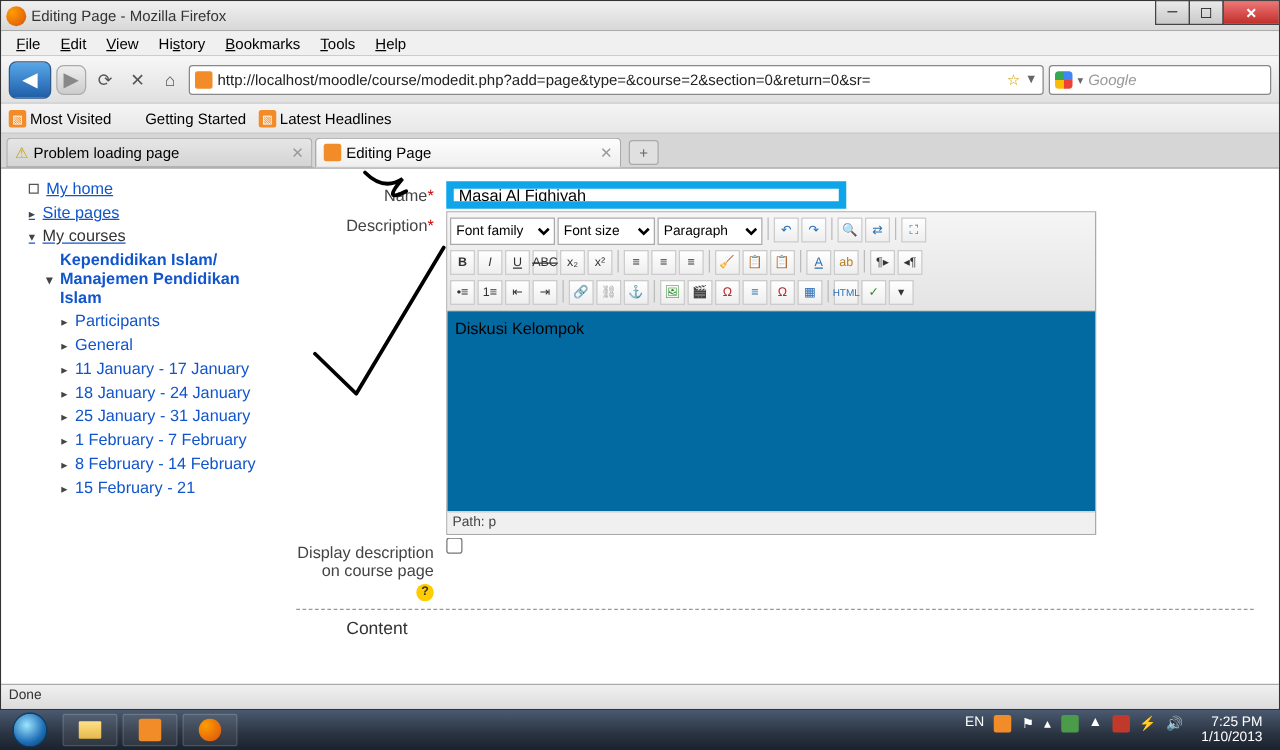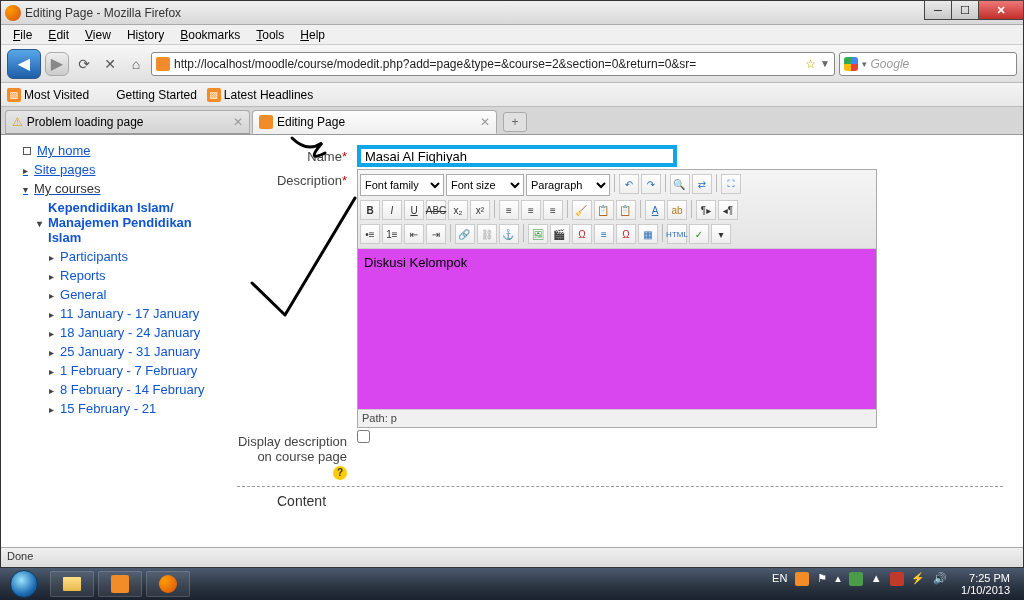--- a/index.html
+++ b/index.html
@@ -42,28 +42,28 @@
 .sidebar .row.open .tri::before { content:"▾"; }
 .sidebar .sq { width:8px; height:8px; border:1px solid #555; display:inline-block; margin-right:2px; }
 .sidebar .sub1 { padding-left:14px;text-decoration:underline; }
 .sidebar .sub2 { padding-left:28px; }
 .sidebar .sub3 { padding-left:40px; }
 .sidebar .course { color:#1155cc; font-weight:bold; }
 .mainform { flex:1; padding:8px 20px; overflow:auto; position:relative; }
 .fieldrow { display:flex; margin:2px 0; }
 .flabel { width:120px; text-align:right; padding-right:10px; font-size:13px; color:#444; padding-top:4px; }
 .flabel .req { color:#c00; }
-.textin { width:320px; height:22px; border:4px solid #0ea5e9; padding:2px 4px; font-size:13px; }
+.textin { width:320px; height:22px; border:6px solid #0ea5e9; padding:2px 4px; font-size:13px; }
 .editor { width:520px; border:1px solid #aaa; }
 .etoolbar { background:linear-gradient(to bottom,#f5f5f5,#e4e4e4); border-bottom:1px solid #ccc; padding:2px; }
 .erow { display:flex; gap:2px; padding:2px 0; flex-wrap:nowrap; }
 .esel { height:22px; font-size:11px; border:1px solid #aaa; background:#fff; }
 .ebtn { width:20px; height:20px; border:1px solid #ccc; background:linear-gradient(to bottom,#fff,#eee); display:flex; align-items:center; justify-content:center; font-size:10px; color:#333; cursor:default; flex-shrink:0; }
 .esep { width:1px; height:18px; background:#bbb; margin:0 2px; flex-shrink:0; }
-.earea { height:160px; padding:6px; font-size:13px; background:#d946ef; }
+.earea { height:160px; padding:6px; font-size:13px; background:#0369a1; }
 .epath { height:18px; background:#f0f0f0; border-top:1px solid #ccc; font-size:11px; padding:2px 4px; color:#444; }
 .helpico { width:14px; height:14px; border-radius:50%; background:#fc0; color:#333; font-size:10px; display:inline-flex; align-items:center; justify-content:center; font-weight:bold; }
 hr.dashed { border:none; border-top:1px dashed #999; margin:6px 0; }
 .statusbar { height:20px; background:linear-gradient(to bottom,#f0f0f0,#dcdcdc); border-top:1px solid #aaa; padding:2px 6px; font-size:11px; color:#333; }
 .taskbar { position:absolute; bottom:0; left:0; right:0; height:32px; background:linear-gradient(to bottom,#4b5a70,#2a3340 60%,#1a222e); display:flex; align-items:center; padding:0; }
 .startbtn { width:48px; height:32px; display:flex; align-items:center; justify-content:center; }
 .orb { width:28px; height:28px; border-radius:50%; background:radial-gradient(circle at 40% 35%, #9ce5ff, #1e6db5 60%, #0b3460); border:1px solid #0a3a5f; }
 .tbtn { width:44px; height:26px; margin:0 2px; border:1px solid rgba(255,255,255,0.15); border-radius:2px; background:rgba(255,255,255,0.08); display:flex; align-items:center; justify-content:center; }
 .tray { margin-left:auto; display:flex; align-items:flex-start; gap:8px; padding:0 8px; color:#fff; font-size:11px; }
 .tray .trayico { width:14px; height:14px; border-radius:2px; }
@@ -159,24 +159,20 @@
       <div class="row sub2 open course">
           <span class="tri"></span>
           <span>Kependidikan Islam/ Manajemen Pendidikan Islam</span>
         </div>
       <div class="row sub3">
           <span class="tri"></span>
           <span>Participants</span>
         </div>
       <div class="row sub3">
           <span class="tri"></span>
-          <span>Reports</span>
-        </div>
-      <div class="row sub3">
-          <span class="tri"></span>
           <span>General</span>
         </div>
       <div class="row sub3">
           <span class="tri"></span>
           <span>11 January - 17 January</span>
         </div>
       <div class="row sub3">
           <span class="tri"></span>
           <span>18 January - 24 January</span>
         </div>

